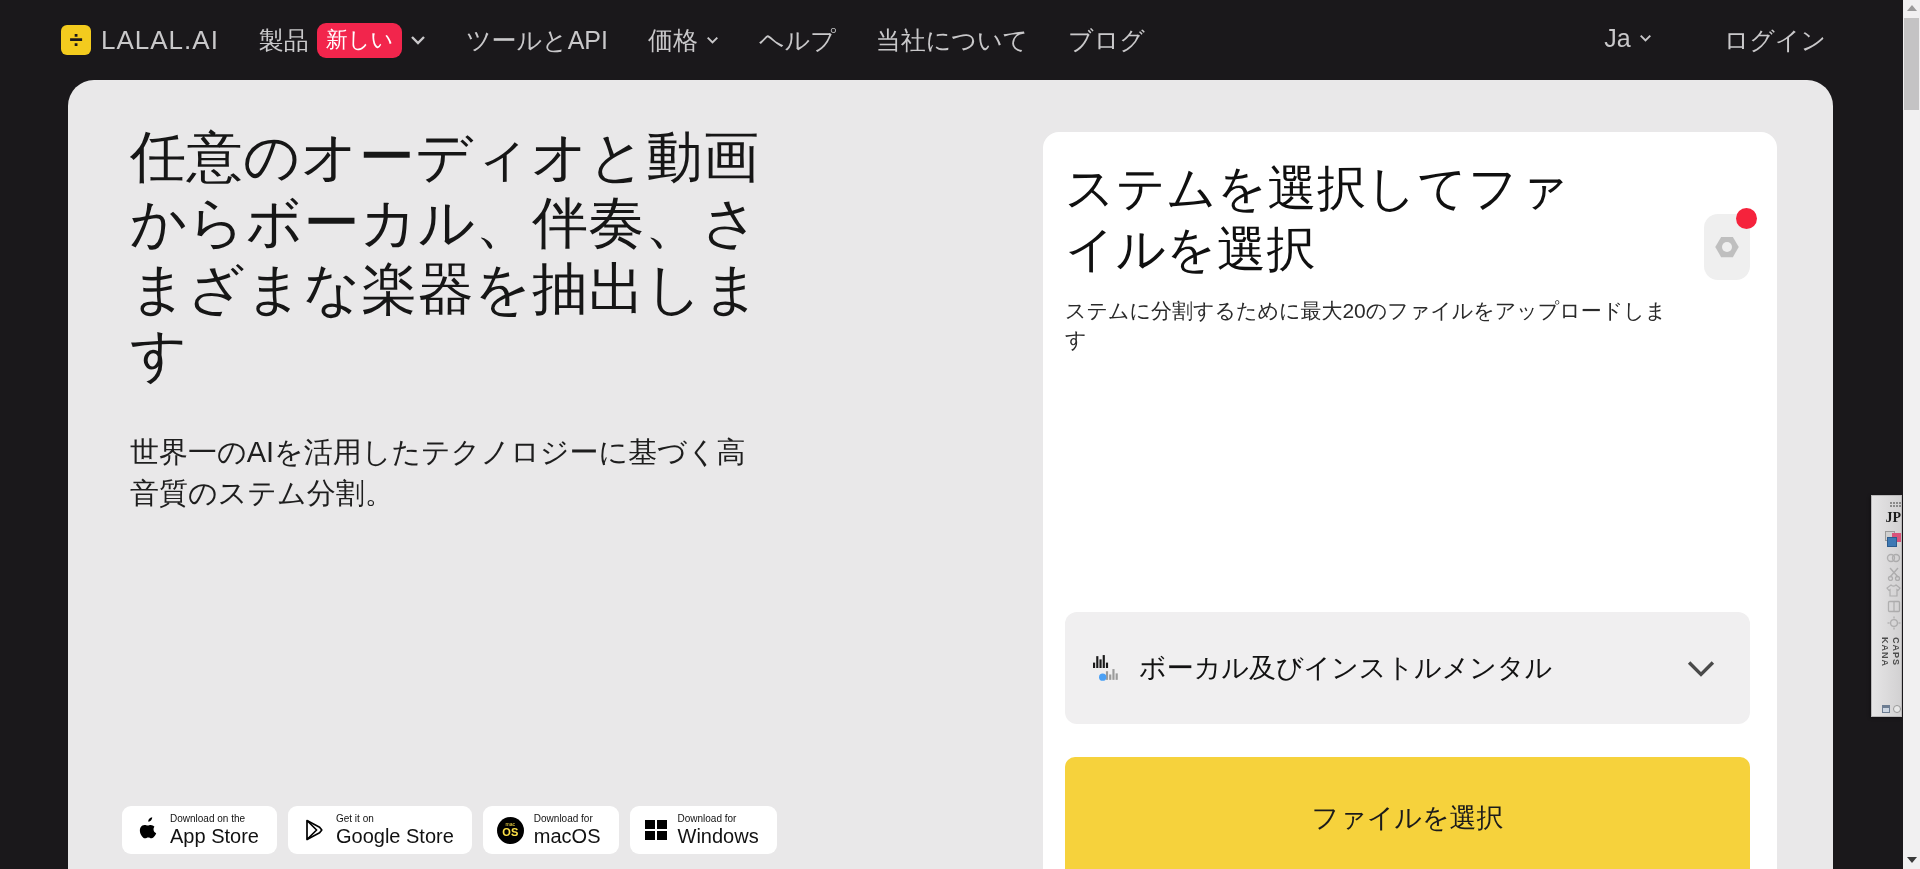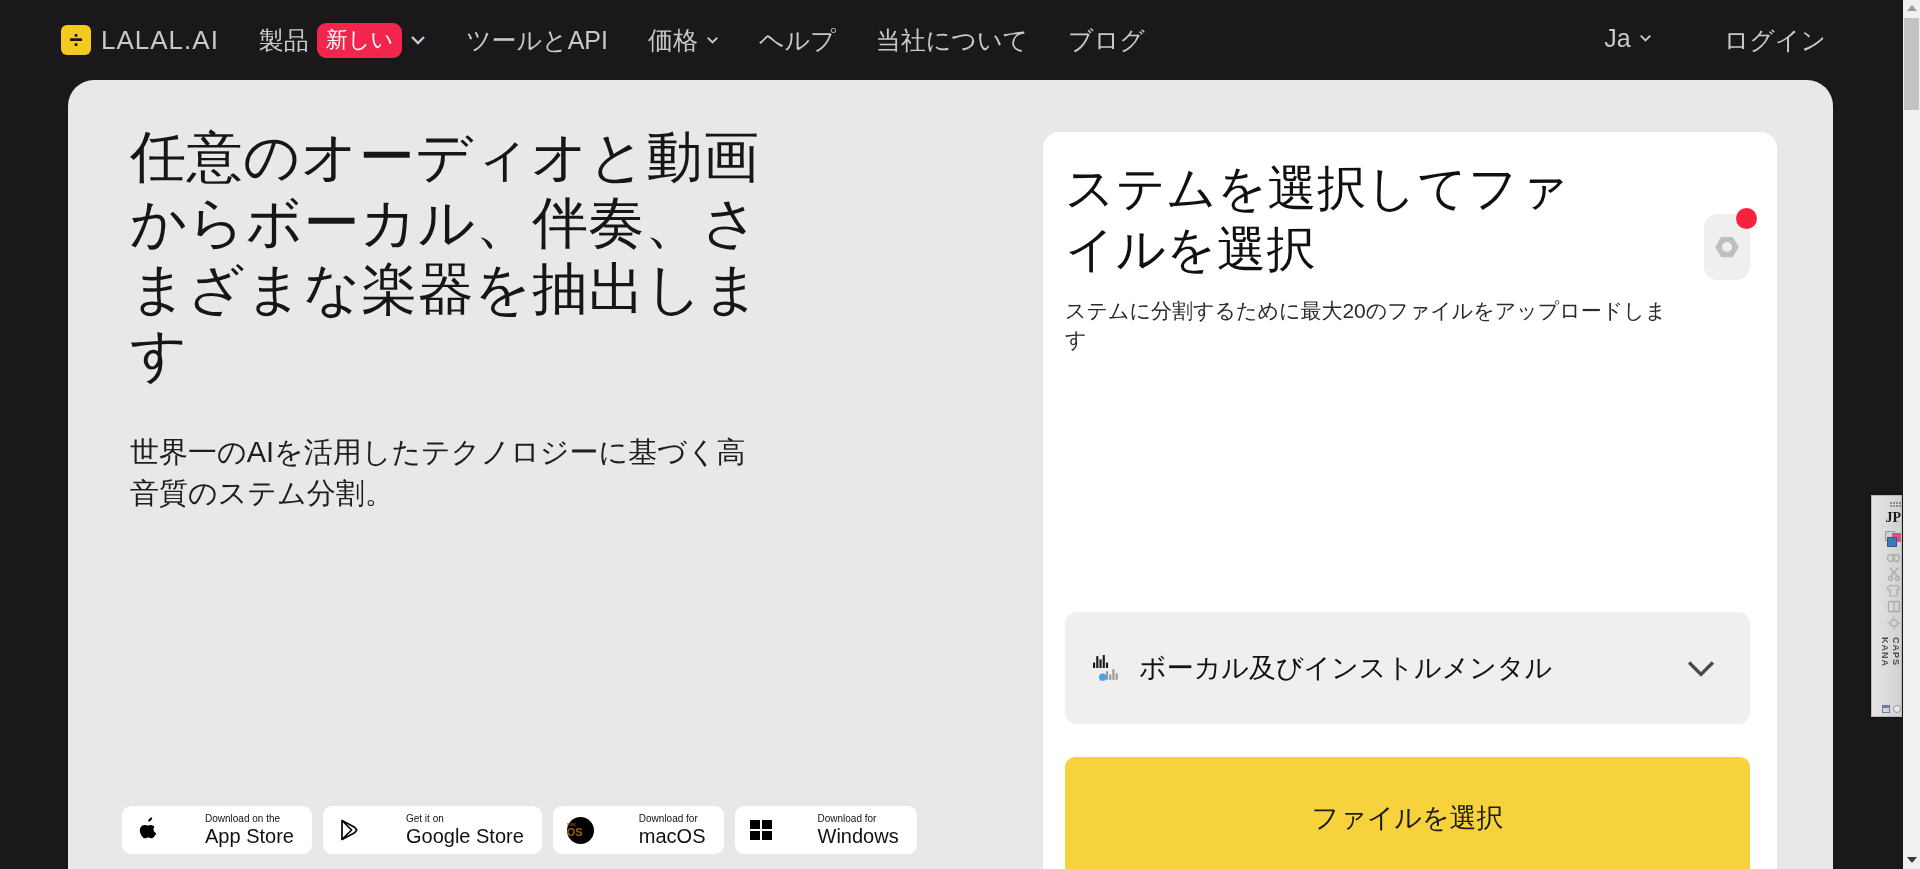--- a/index.html
+++ b/index.html
@@ -49,26 +49,26 @@
     margin-top:44px; font-size:29px; line-height:41px; color:#1E1E1E;
     white-space:pre-line;
   }
 
   
   .badges { position:absolute; left:54px; top:726px; display:flex; gap:11px; }
   .store-badge {
     background:#fff; height:48px; border-radius:9px; display:flex;
     align-items:center; gap:10px; padding:0 18px 0 14px; cursor:pointer;
   }
-  .store-text { display:flex; flex-direction:column; justify-content:center;margin-left:35px; }
+  .store-text { display:flex; flex-direction:column; justify-content:center; }
   .store-top { font-size:10px; color:#111; line-height:12px; }
   .store-bottom { font-size:20px; color:#111; line-height:22px; }
   .macos-circ {
-    width:27px; height:27px; border-radius:50%; background:#000; color:#a16207;
-    display:flex; flex-direction:column; align-items:flex-start; justify-content:center;
+    width:27px; height:27px; border-radius:50%; background:#000; color:#fde047;
+    display:flex; flex-direction:column; align-items:center; justify-content:center;
   }
   .macos-circ .m { font-size:5px; line-height:5px; }
   .macos-circ .o { font-size:11px; font-weight:bold; line-height:11px; }
 
   
   .card {
     position:absolute; left:975px; top:52px; width:734px; height:940px;
     background:#FFFFFF; border-radius:16px; padding:26px 27px 0 22px;
   }
   .card-head { display:flex; justify-content:space-between; align-items:flex-end; }

